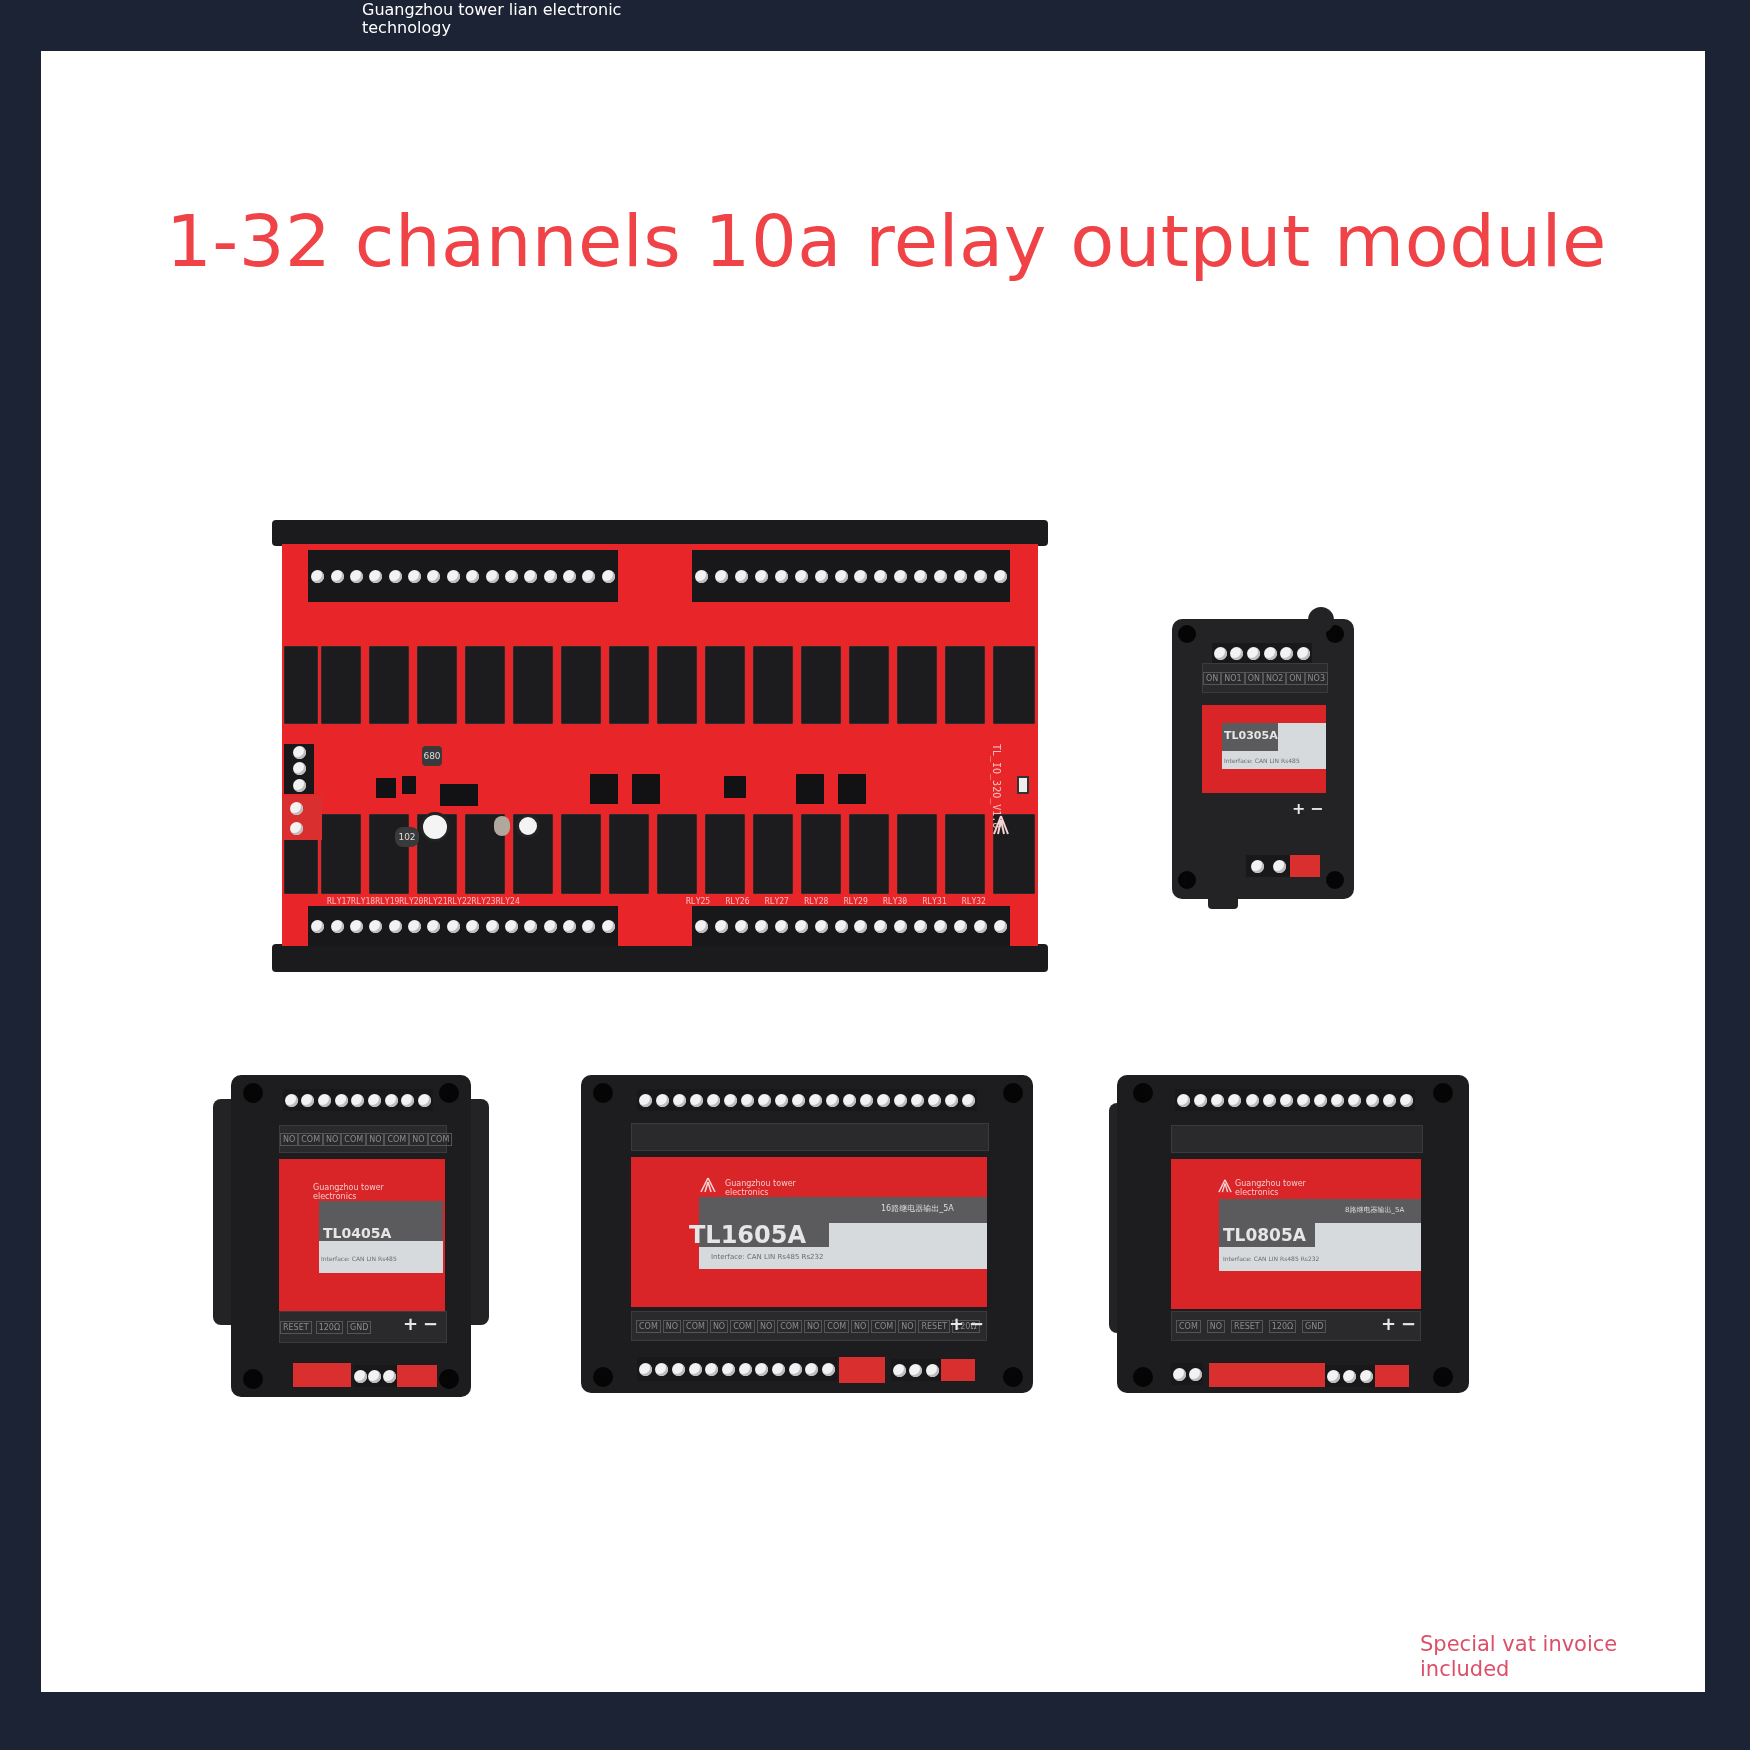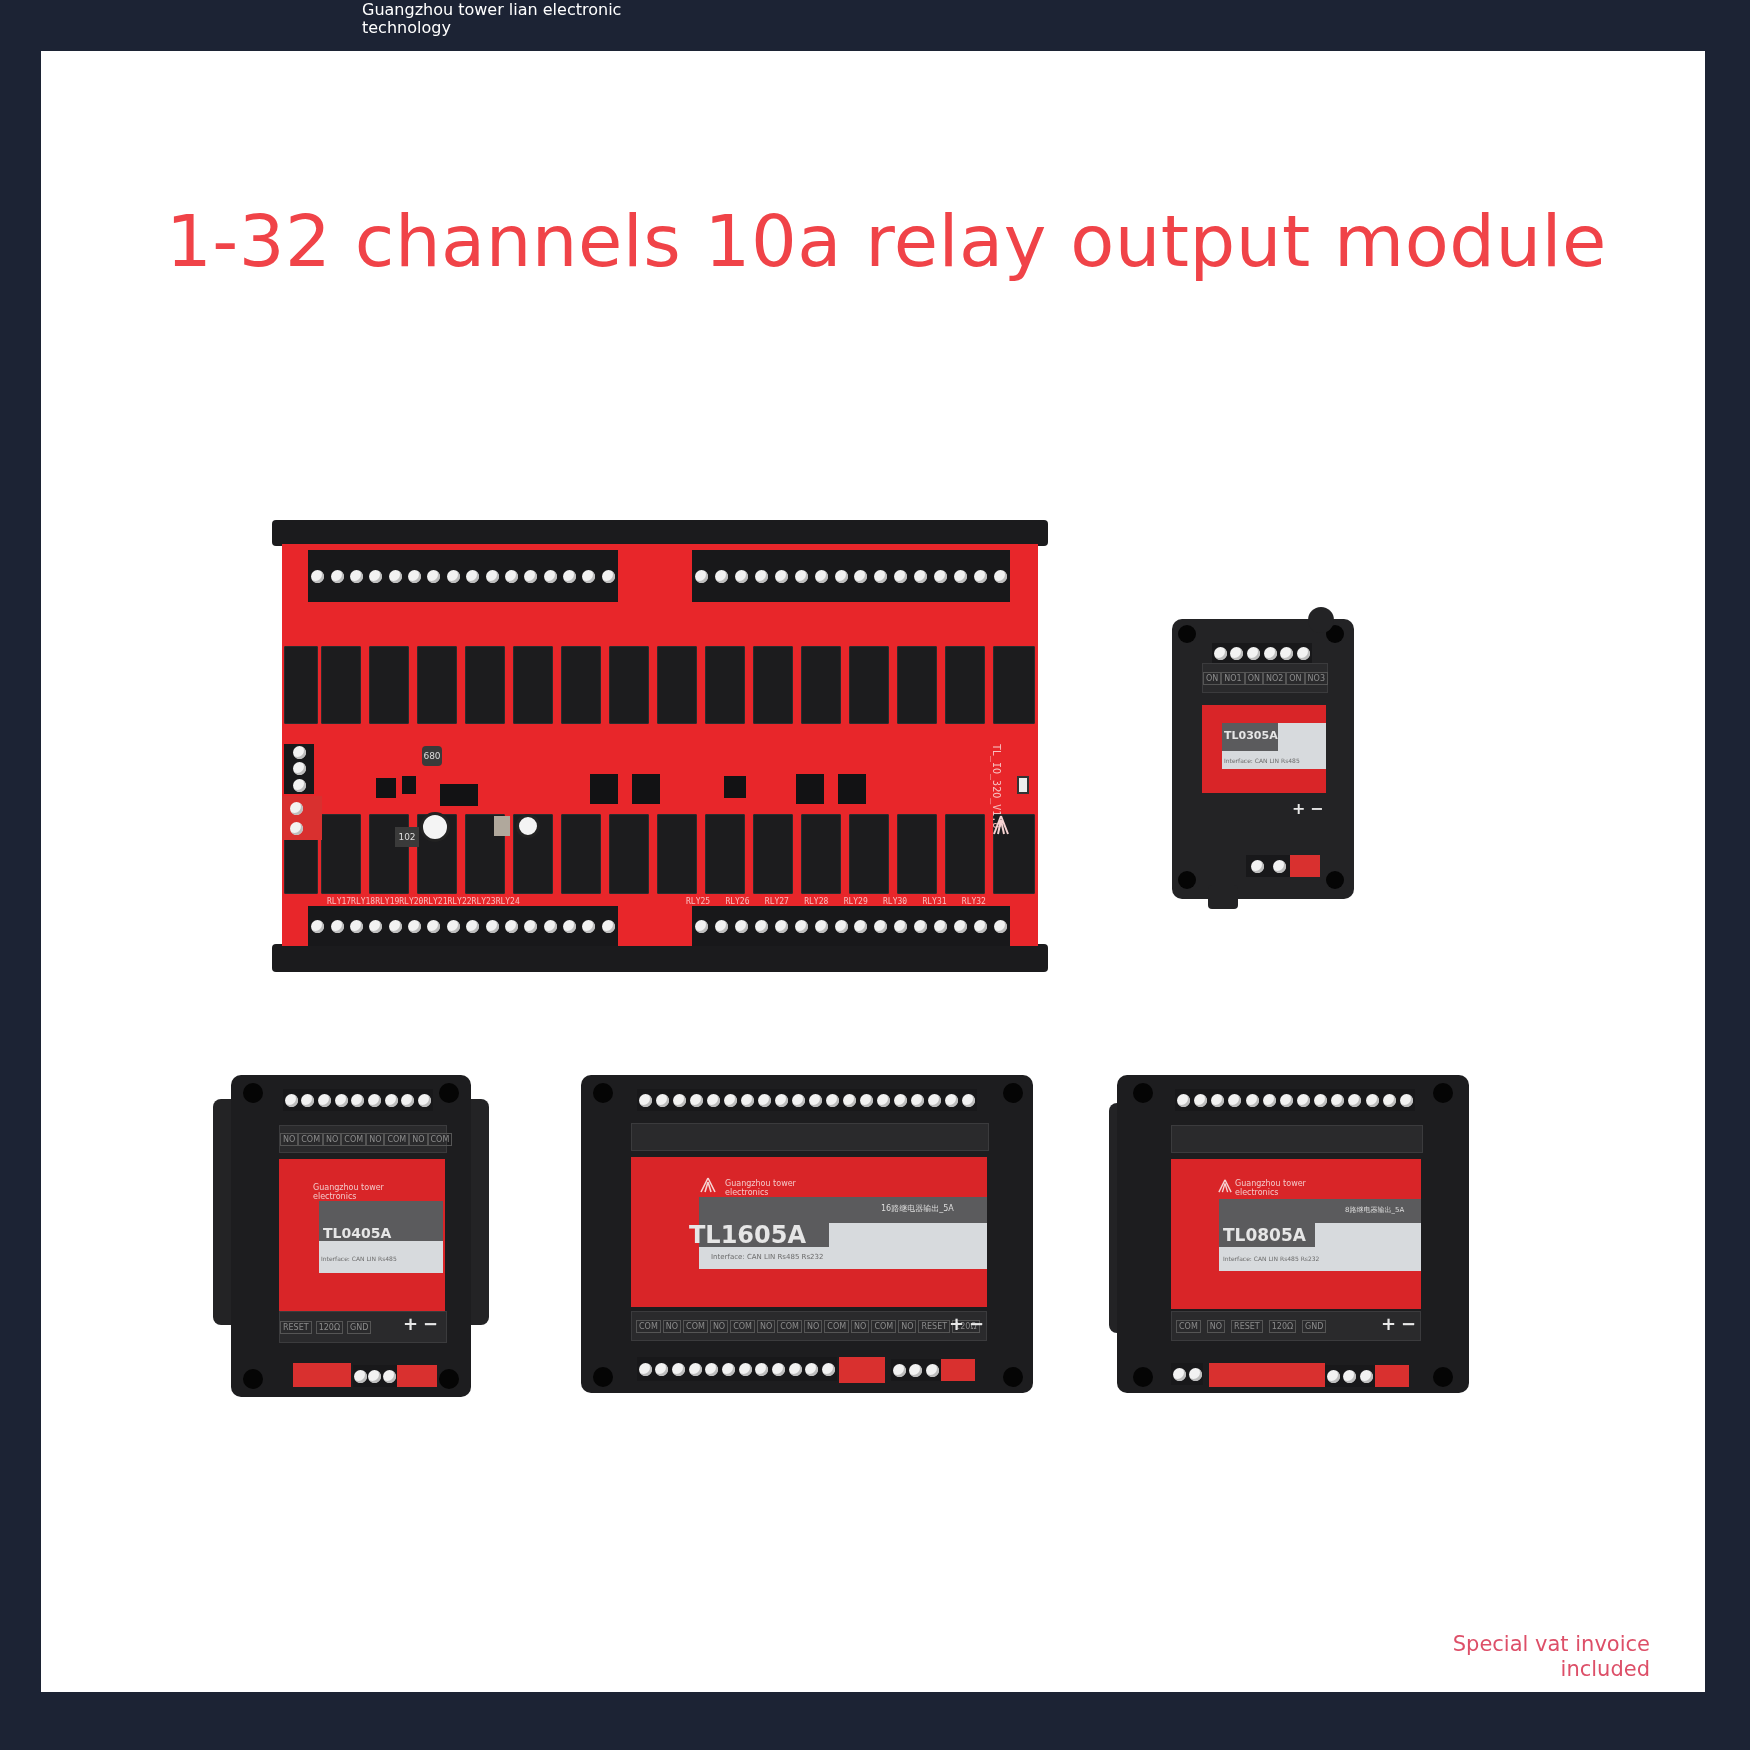--- a/index.html
+++ b/index.html
@@ -2,21 +2,21 @@
 <html><head>
 <meta charset="utf-8">
 <style>
   html,body{margin:0;padding:0;}
   body{width:1750px;height:1750px;background:#1c2334;position:relative;overflow:hidden;font-family:"DejaVu Sans","Liberation Sans",sans-serif;}
   .brand{position:absolute;left:362px;top:1px;width:280px;color:#ffffff;font-size:16px;line-height:18px;font-family:"DejaVu Sans",sans-serif;}
   .panel{position:absolute;left:41px;top:51px;width:1664px;height:1641px;background:#ffffff;}
   .title{position:absolute;left:166px;top:196px;font-size:72px;line-height:90px;color:#f04348;white-space:nowrap;letter-spacing:0.5px;font-family:"DejaVu Sans",sans-serif;}
   .subtitle{position:absolute;left:166px;top:346px;font-size:28px;line-height:36px;color:#161616;white-space:nowrap;font-family:"DejaVu Sans",sans-serif;}
   .tagline{position:absolute;left:87px;top:1452px;font-size:40px;line-height:50px;color:#e0455a;white-space:nowrap;font-family:"DejaVu Sans",sans-serif;}
-  .invoice{position:absolute;left:1420px;top:1632px;width:230px;font-size:21px;line-height:25px;color:#dd4f68;font-family:"DejaVu Sans",sans-serif;text-align:right;}
+  .invoice{position:absolute;left:1420px;top:1632px;width:230px;font-size:21px;line-height:25px;color:#dd4f68;font-family:"DejaVu Sans",sans-serif;}
 
   
   .product{position:absolute;}
   .shell{position:absolute;background:#232325;border-radius:8px;}
   .shell-dark{background:#1d1d1f;}
   .screw-row{position:absolute;display:flex;align-items:center;justify-content:space-around;background:#18181a;}
   .screw{width:13px;height:13px;border-radius:50%;background:#f2f2f2;box-shadow:inset -2px -2px 0 #bdbdbd;}
   .hole{position:absolute;border-radius:50%;background:#050505;}
   .label-strip{position:absolute;background:#2a2a2c;display:flex;align-items:center;justify-content:space-around;border:1px solid #3b3b3d;}
   .label-strip span{color:#8c8c8c;font-size:8px;font-family:"DejaVu Sans",sans-serif;border:1px solid #555;padding:1px 2px;}
@@ -28,21 +28,21 @@
   .spec{position:absolute;color:#6b6b6b;font-size:7px;font-family:"DejaVu Sans",sans-serif;white-space:nowrap;}
   .pm{position:absolute;color:#e8e8e8;font-weight:bold;font-family:"DejaVu Sans",sans-serif;}
   .red-term{position:absolute;background:#d9302f;}
 
   
   .board-rail{position:absolute;background:#1b1b1d;}
   .pcb{position:absolute;background:#e8262a;}
   .relay{position:absolute;background:#1c1c1e;border-radius:2px;box-shadow:inset 0 0 0 1px #2b2b2d;}
   .ic{position:absolute;background:#121214;}
   .cap{position:absolute;border-radius:50%;background:#f4f4f4;border:3px solid #222;}
-  .inductor{position:absolute;background:#3a3a3a;color:#ddd;font-size:9px;text-align:center;font-family:"DejaVu Sans",sans-serif;}
+  .inductor{position:absolute;background:#3a3a3a;color:#ddd;font-size:9px;text-align:center;font-family:"DejaVu Sans",sans-serif;border-radius:8px;}
   .silk{position:absolute;color:#f7c0c0;font-size:8px;font-family:"DejaVu Sans Mono",monospace;white-space:nowrap;}
 </style>
 </head>
 <body>
 
 <div class="brand">Guangzhou tower lian electronic technology</div>
 
 <div class="panel">
 
   <div class="title" style="left:125px;top:145px;">1-32 channels 10a relay output module</div>

